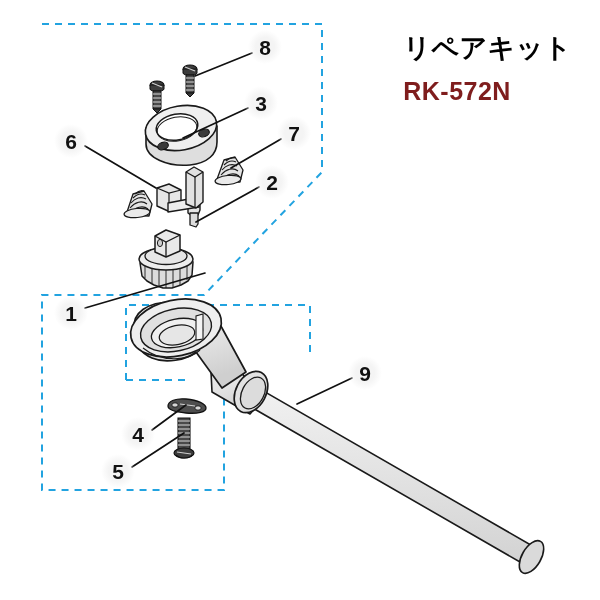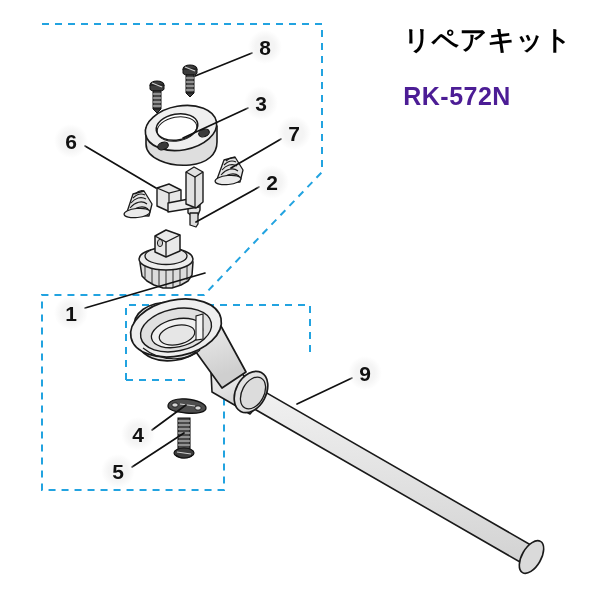--- a/index.html
+++ b/index.html
@@ -30,27 +30,28 @@
     top: 24px;
     text-align: left;
     line-height: 1.25;
   }
   .title-jp {
     font-size: 27px;
     font-weight: bold;
     color: #000000;
     letter-spacing: 0.5px;
     white-space: nowrap;
+    margin-top: 8px;
   }
   .title-code {
     font-size: 25px;
     font-weight: bold;
-    color: #4c1d95;
+    color: #7f1d1d;
     letter-spacing: 0.5px;
-    margin-top: 23px;
+    margin-top: 10px;
     white-space: nowrap;
   }
   text.callout-num {
     font-family: "Liberation Sans", sans-serif;
     font-size: 21px;
     font-weight: bold;
     fill: #111111;
     text-anchor: middle;
     dominant-baseline: central;
   }

